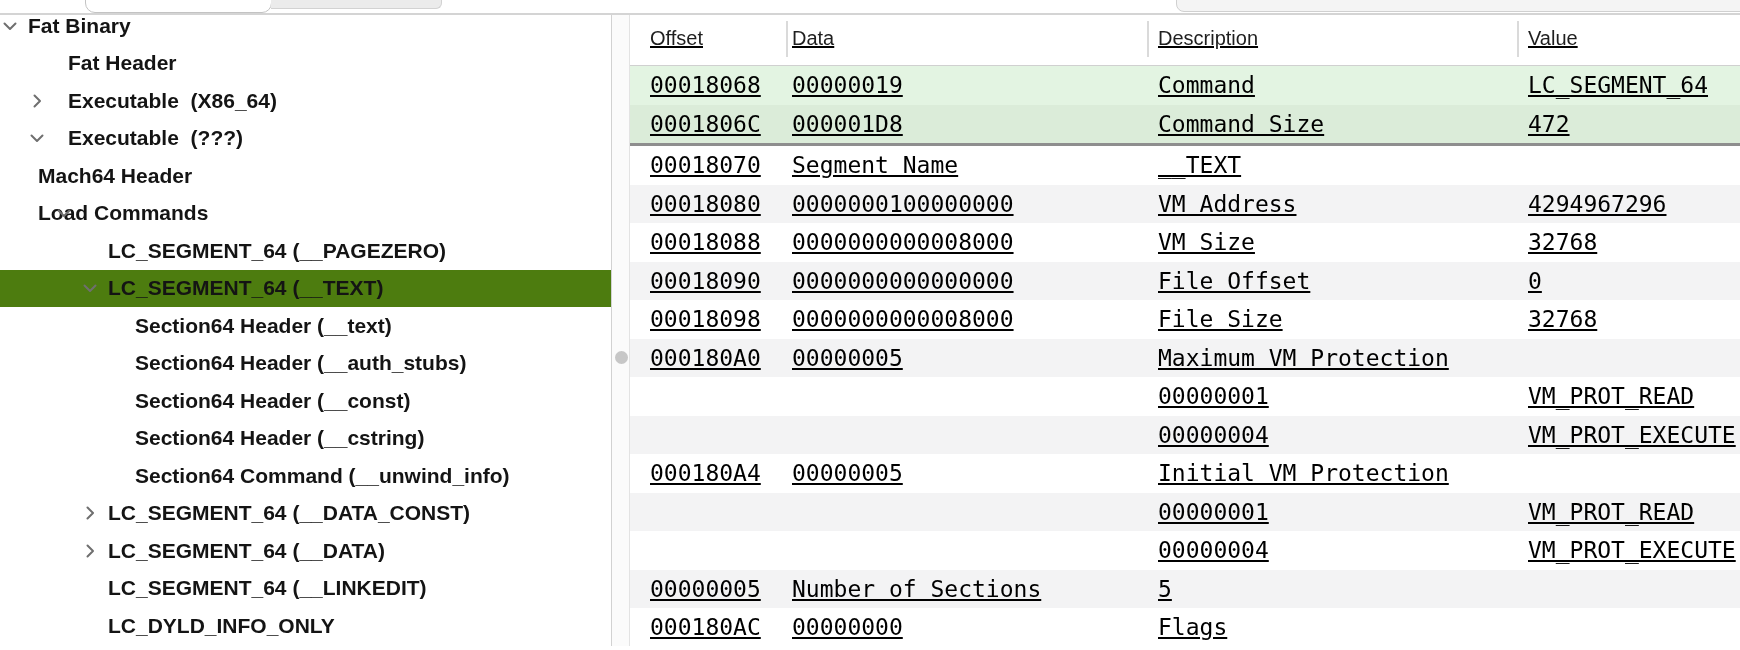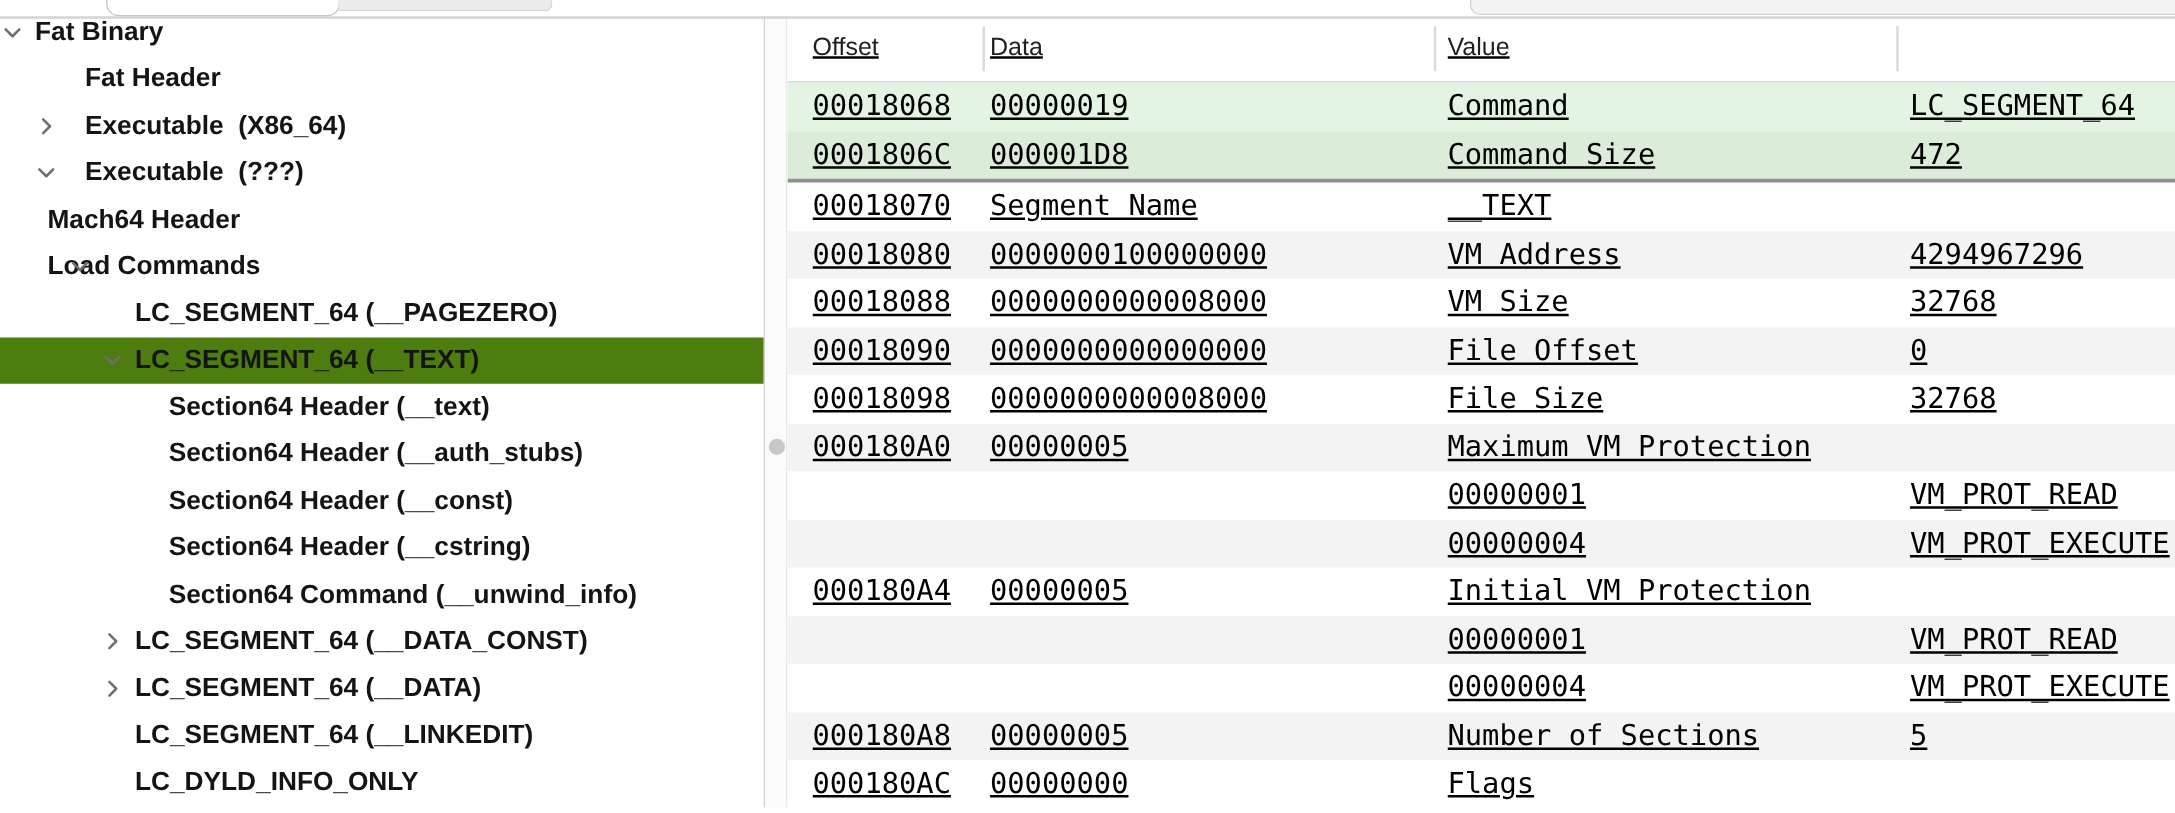--- a/index.html
+++ b/index.html
@@ -163,20 +163,21 @@
   </div>
 
   <div class="splitter">
     <div class="splitter-dot"></div>
   </div>
 
   <div class="table">
     <div class="thead">
       <span class="cell">Offset</span>
       <span class="cell">Data</span>
+      <span class="cell">Description</span>
       <span class="cell">Value</span>
       <div class="colsep c1"></div>
       <div class="colsep c2"></div>
       <div class="colsep c3"></div>
     </div>
 
     <div class="trow green1">
       <span class="cell">00018068</span>
       <span class="cell">00000019</span>
       <span class="cell">Command</span>
@@ -248,21 +249,20 @@
       <span class="cell">00000001</span>
       <span class="cell">VM_PROT_READ</span>
     </div>
     <div class="trow">
       <span class="cell"></span>
       <span class="cell"></span>
       <span class="cell">00000004</span>
       <span class="cell">VM_PROT_EXECUTE</span>
     </div>
     <div class="trow alt">
-      <span class="cell">000180A8</span>
       <span class="cell">00000005</span>
       <span class="cell">Number of Sections</span>
       <span class="cell">5</span>
     </div>
     <div class="trow">
       <span class="cell">000180AC</span>
       <span class="cell">00000000</span>
       <span class="cell">Flags</span>
       <span class="cell"></span>
     </div>

